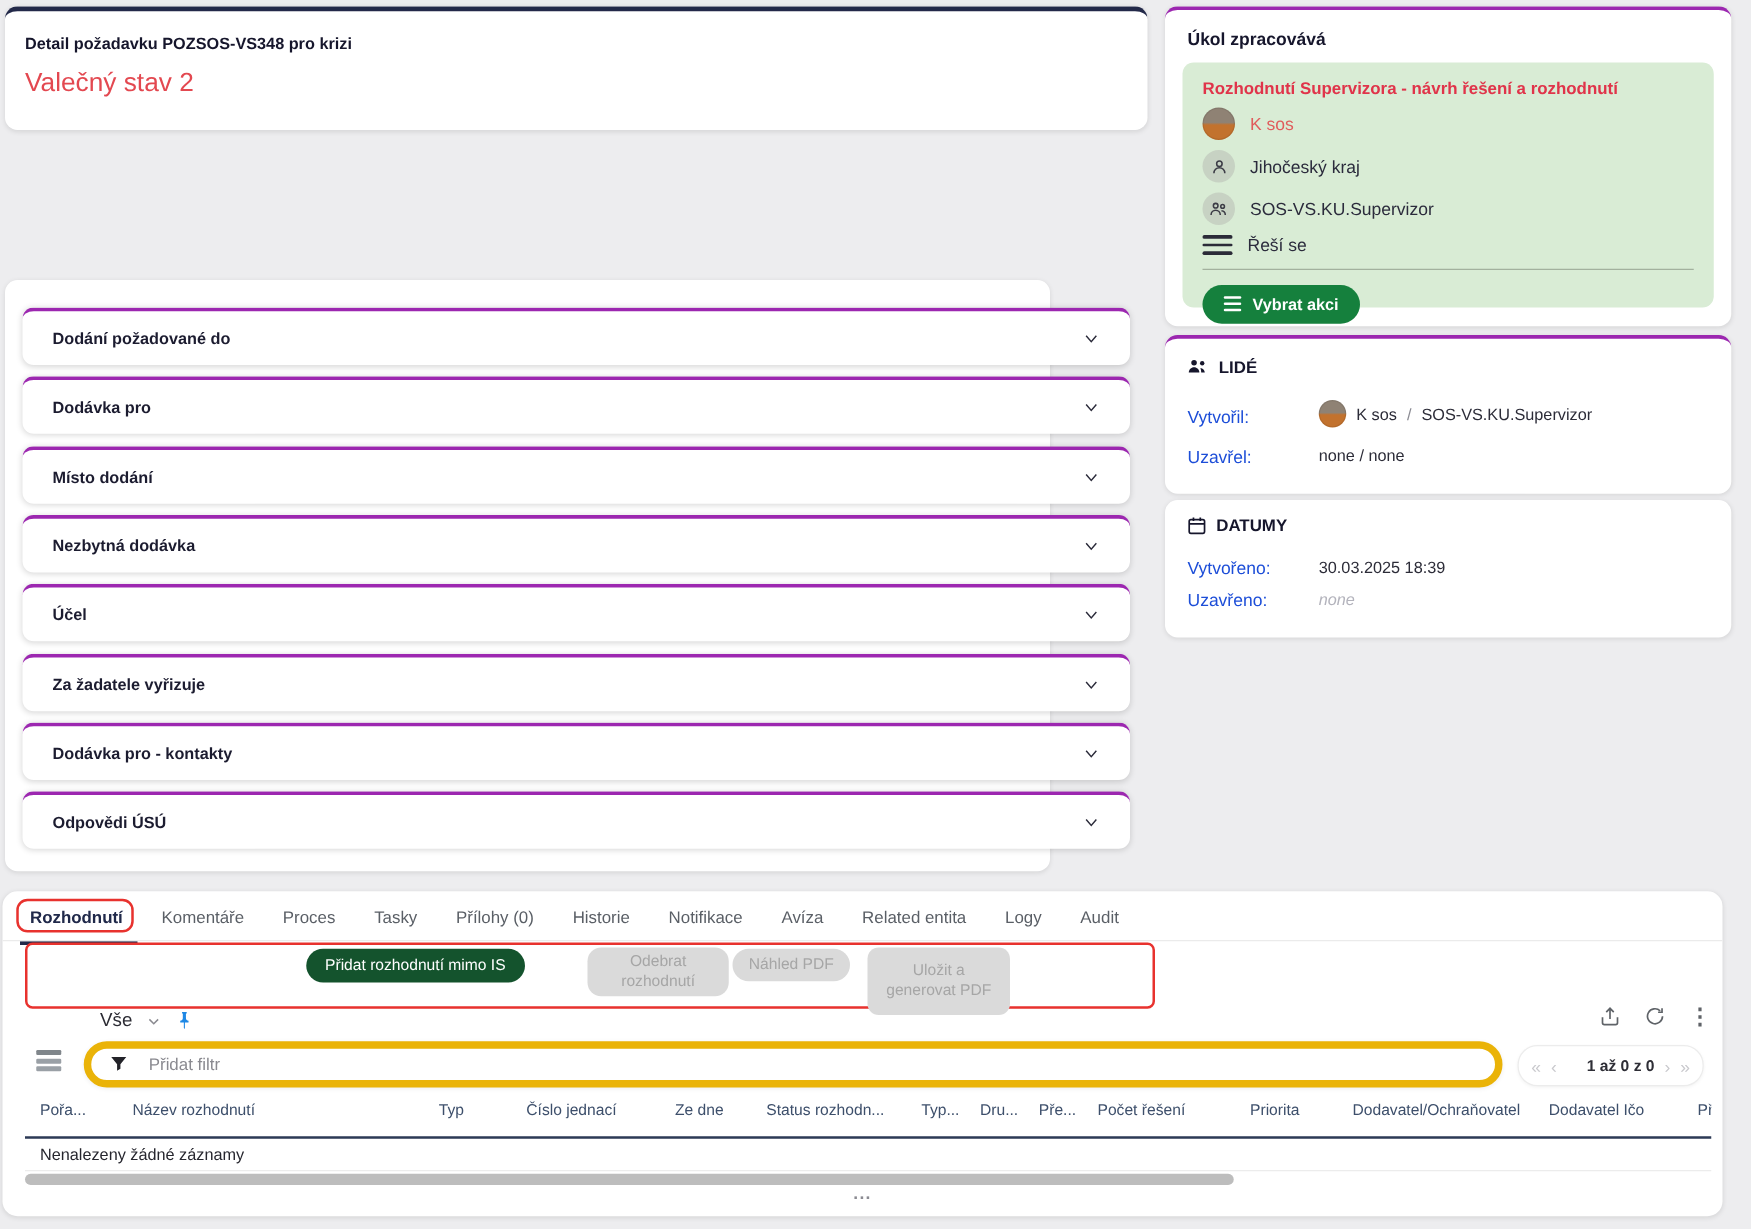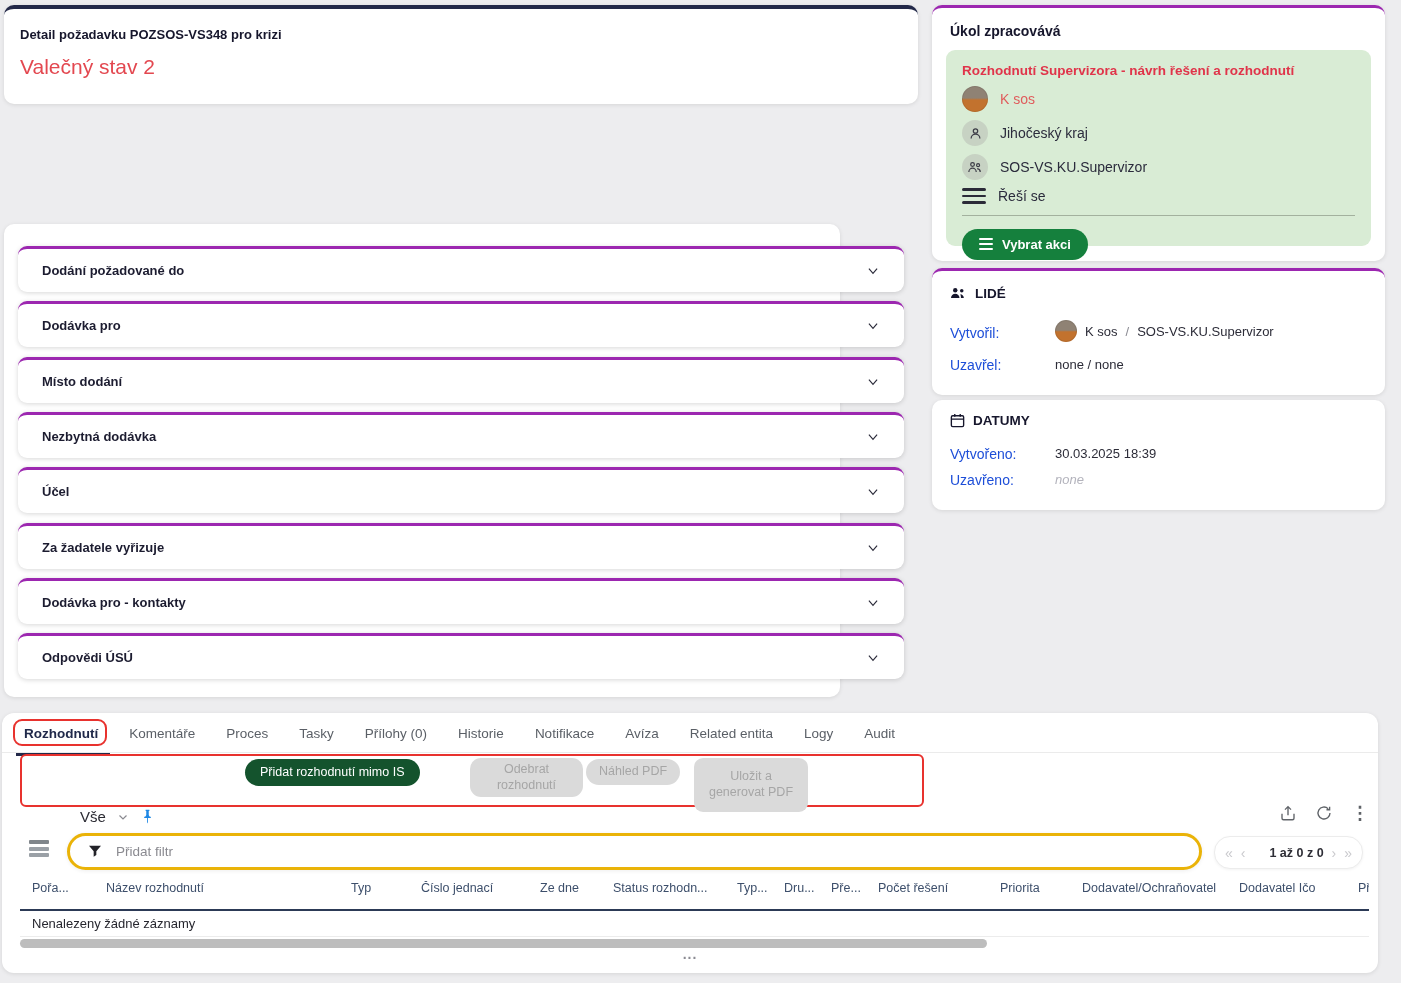--- a/index.html
+++ b/index.html
@@ -79,21 +79,21 @@
 
   .vse-row{position:absolute;left:30px;top:95px;display:flex;align-items:center;gap:11px;margin-left:48px;}
   .vse-label{font-size:15px;color:#2b2b33;}
   .grid-icons{position:absolute;top:90px;left:1276px;display:flex;align-items:center;gap:16px;color:#5f6368;}
   .gi{width:20px;height:20px;cursor:pointer;display:flex;align-items:center;justify-content:center;}
 
   .density{position:absolute;left:27px;top:127px;cursor:pointer;}
   .density i{display:block;width:20px;height:4px;background:#9aa0a6;margin-bottom:2.5px;border-radius:1px;}
   .density i:nth-child(1){background:#80868b;}
   .filter-wrap{position:absolute;left:65px;top:120px;width:1135px;height:37px;}
-  .filter-input{width:100%;height:100%;box-sizing:border-box;border:3px solid #eab308;border-radius:19px;
+  .filter-input{width:100%;height:100%;box-sizing:border-box;border:6px solid #eab308;border-radius:19px;
     padding:0 16px 0 46px;font-size:13.5px;font-family:inherit;color:#333;outline:none;
     box-shadow:0 1px 4px rgba(0,0,0,.07);}
   .filter-input::placeholder{color:#8a8a90;}
   .funnel{position:absolute;left:20px;top:10px;}
   .pager{position:absolute;left:1212px;top:123px;width:147px;height:31px;border:1px solid #ececec;
     border-radius:16px;display:flex;align-items:center;justify-content:center;gap:8px;
     box-shadow:0 1px 3px rgba(0,0,0,.05);background:#fff;}
   .pg-ch{color:#c9c9cd;font-size:14px;cursor:pointer;line-height:1;}
   .pg-txt{font-size:12.5px;font-weight:bold;color:#2e2e36;margin-left:16px;}
 

